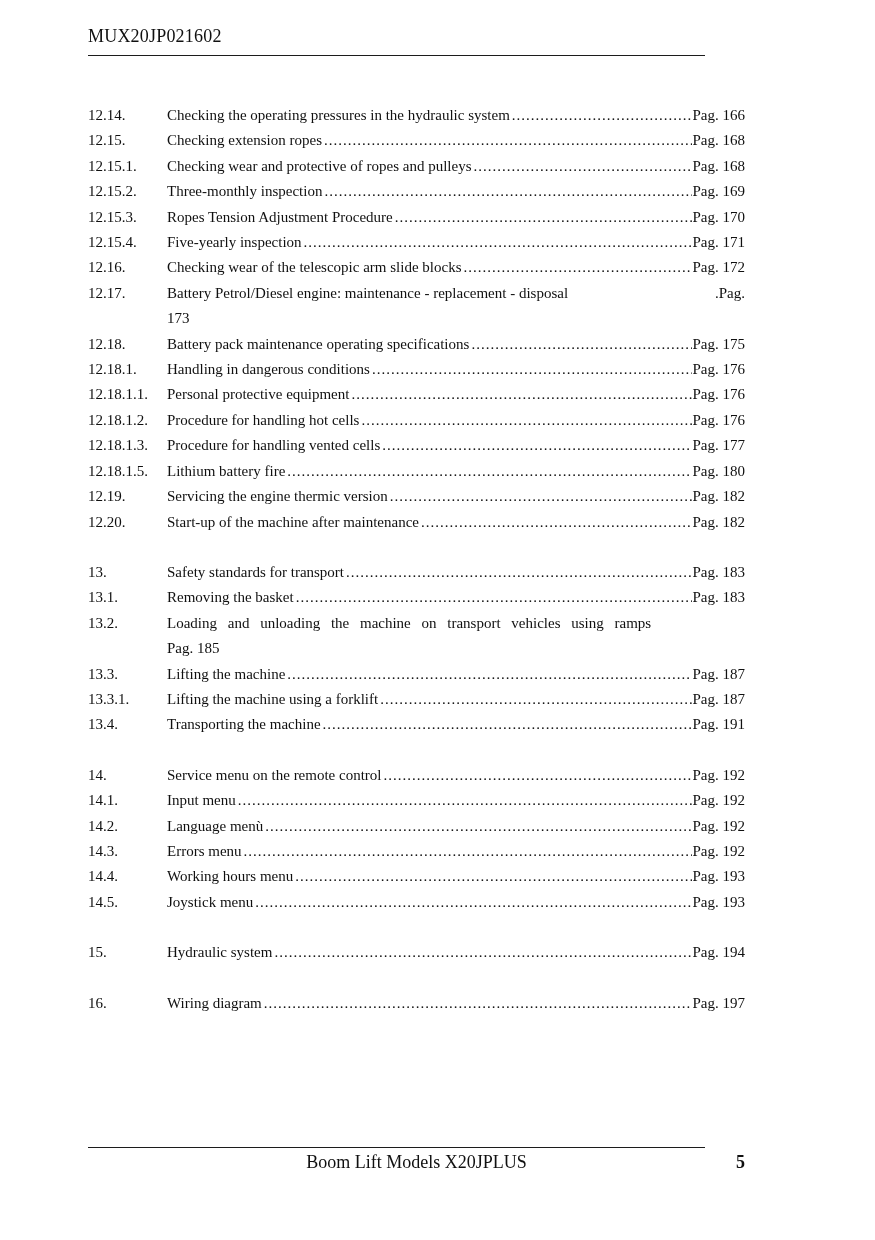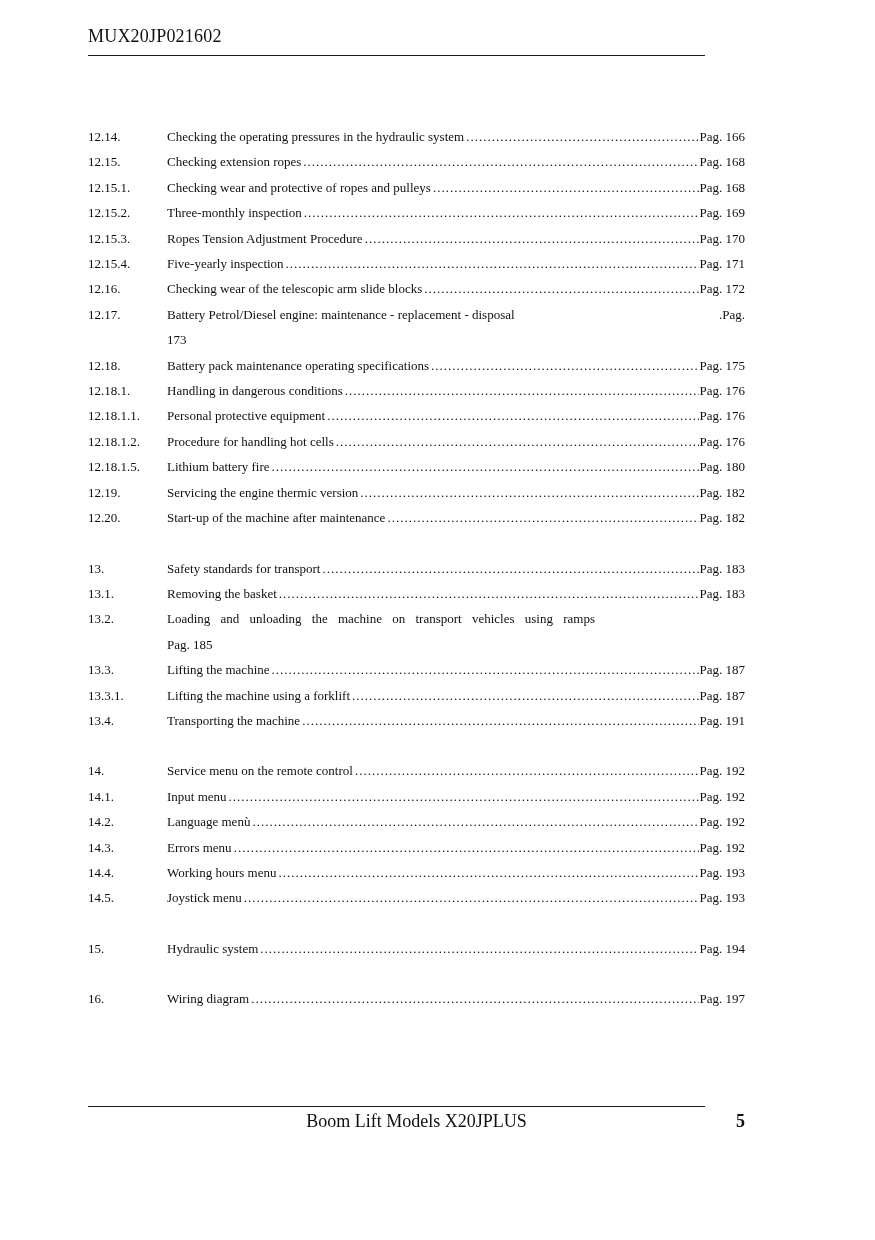--- a/index.html
+++ b/index.html
@@ -8,40 +8,40 @@
     font-family:"Liberation Serif", serif; color:#101010;
   }
   .page {
     position:relative; width:793px; height:1240px;
     padding:26px 48px 0 88px; box-sizing:border-box; overflow:hidden;
     background:#ffffff;
   }
   .doc-code { font-size:18px; letter-spacing:0.2px; }
   .hrule { height:0; border:none; border-top:1.6px solid #1c1c1c; margin:8px 40px 0 0; }
 
-  .toc { margin-top:68px; font-size:13px; line-height:25.4px;font-family:Liberation Serif, serif; }
+  .toc { margin-top:47px; font-size:15px; line-height:25.4px;font-family:Liberation Serif, serif; }
   .toc-group + .toc-group { margin-top:25px; }
 
   .toc-row { display:flex; align-items:baseline; }
   .toc-num { flex:0 0 auto; min-width:79px; white-space:nowrap; }
   .toc-body { flex:1 1 auto; min-width:0; display:flex; align-items:baseline; }
   .toc-body.block { display:block;text-align:right; }
   .toc-title { white-space:nowrap; }
   .toc-leader { flex:1 1 auto; min-width:8px; overflow:hidden; white-space:nowrap; margin:0 1px 0 2px; }
   .toc-leader::before {
     content:"......................................................................................................................................................................................................";
     letter-spacing:1px;
   }
   .toc-page { white-space:nowrap; }
 
   .wrap-line { display:flex; align-items:baseline; }
   .wrap-line .fill { flex:1 1 auto; }
   .toc-title-wrap.stretch { word-spacing:7px; }
 
-  .footer { position:absolute; left:88px; right:48px; top:1098px; font-size:18px; }
+  .footer { position:absolute; left:88px; right:48px; top:1139px; font-size:18px; }
   .footer-line { position:relative; text-align:center; margin-top:4px; }
   .footer-page { position:absolute; right:0; top:0; font-weight:bold; }
 </style>
 </head>
 <body>
 
 <div class="page">
 
   <div class="doc-code">MUX20JP021602</div>
   <div class="hrule"></div>
@@ -143,20 +143,28 @@
         </div>
         <div class="toc-row">
           <span class="toc-num">12.18.1.2.</span>
           <span class="toc-body">
             <span class="toc-title">Procedure for handling hot cells</span>
             <span class="toc-leader"></span>
             <span class="toc-page">Pag. 176</span>
           </span>
         </div>
         <div class="toc-row">
+          <span class="toc-num">12.18.1.3.</span>
+          <span class="toc-body">
+            <span class="toc-title">Procedure for handling vented cells</span>
+            <span class="toc-leader"></span>
+            <span class="toc-page">Pag. 177</span>
+          </span>
+        </div>
+        <div class="toc-row">
           <span class="toc-num">12.18.1.5.</span>
           <span class="toc-body">
             <span class="toc-title">Lithium battery fire</span>
             <span class="toc-leader"></span>
             <span class="toc-page">Pag. 180</span>
           </span>
         </div>
         <div class="toc-row">
           <span class="toc-num">12.19.</span>
           <span class="toc-body">

